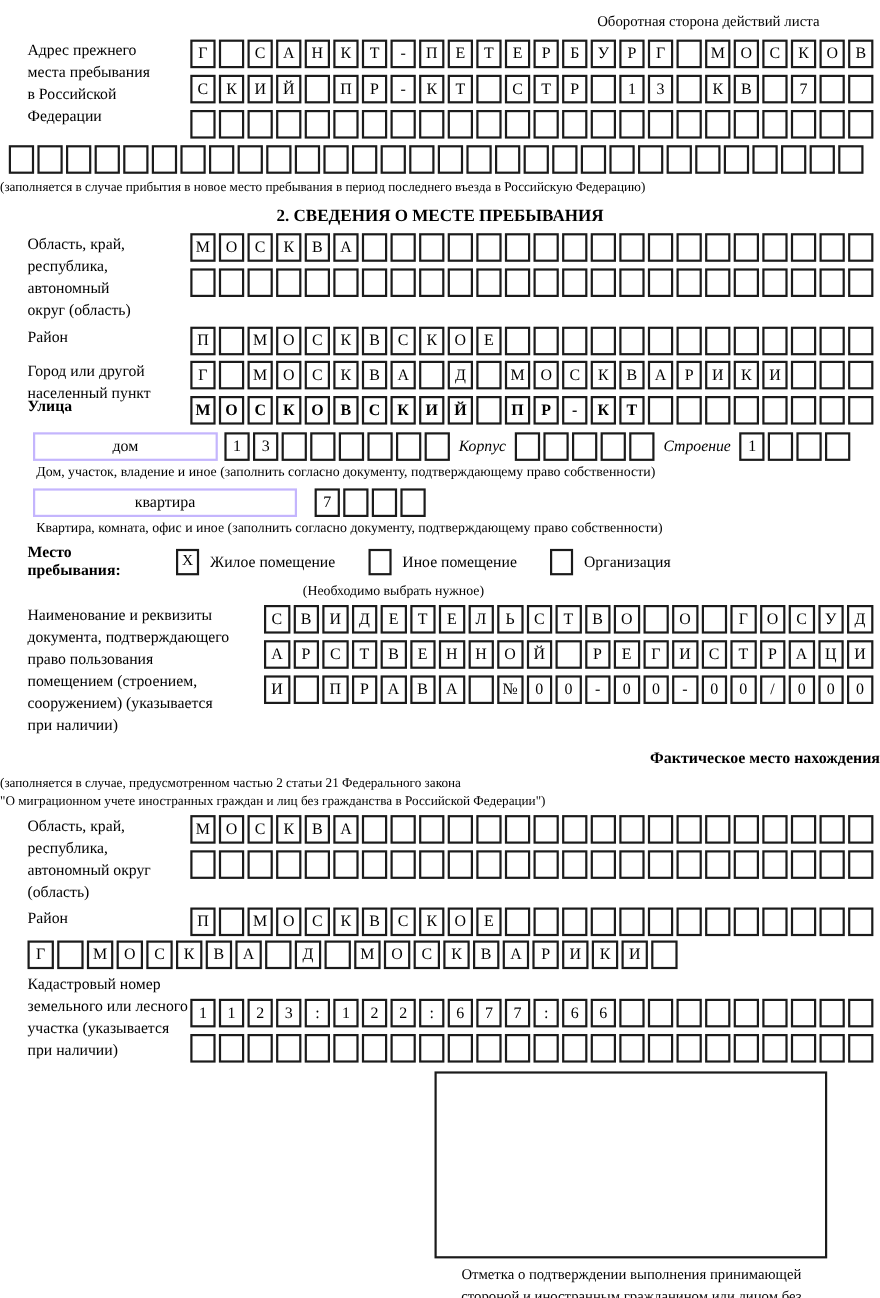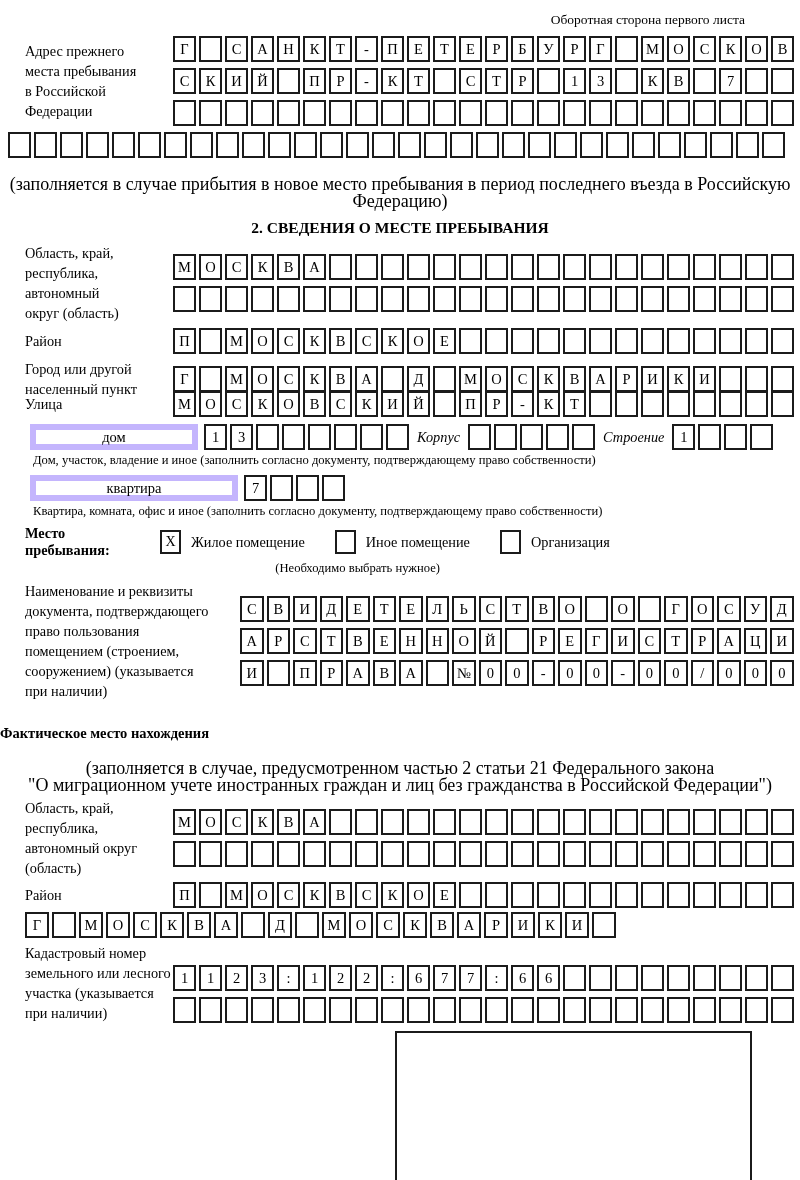--- a/index.html
+++ b/index.html
@@ -4,39 +4,39 @@
 <style>
   html,body { margin:0; padding:0; background:#ffffff; }
   .page {
     width:800px; height:1180px; box-sizing:border-box;
     background:#ffffff; color:#000;
     font-family:"Liberation Serif","DejaVu Serif",serif;
     position:relative; overflow:hidden; padding-top:12px;
   }
   .corner { text-align:right; padding-right:55px; font-size:13.5px; }
   .h2 { text-align:center; font-weight:bold; font-size:15.5px; margin-top:9px; }
-  .title-bold { text-align:left; font-weight:bold; font-size:14.5px; margin-top:24px; }
-  .note { font-size:18px; text-align:center; margin-top:18px; white-space:pre-line; line-height:17px; }
+  .title-bold { text-align:right; font-weight:bold; font-size:14.5px; margin-top:12px; }
+  .note { font-size:12px; margin-top:4px; white-space:pre-line; line-height:17px; }
   .note-left { font-size:12.6px; margin:3px 0 0 33px; }
-  .frow { display:flex; align-items:center; margin-left:25px; }
+  .frow { display:flex; align-items:flex-start; margin-left:25px; }
   .flabel { width:148px; flex:none; font-size:14.3px; line-height:20px; white-space:pre-line; }
   .flabel.w215 { width:215px; }
   .flabel.w180 { width:180px; }
   .rows { display:flex; flex-direction:column; gap:6px; }
   .boxrow { display:flex; gap:3px; }
   .box {
     width:23px; height:26px; flex:none; box-sizing:border-box;
     border:2px solid #1b1b1b; display:flex; align-items:center; justify-content:center;
     font-size:14.5px; background:#fff;
   }
   .cells21 .box { width:23.5px; }
   .cells22 .box { width:24px; }
   .full { margin:6px 0 0 8px; }
   .widebox {
-    box-sizing:border-box; border:6px solid #c4b5fd; height:26px;
+    box-sizing:border-box; border:2px solid #c4b5fd; height:26px;
     display:flex; align-items:center; justify-content:center; font-size:14.5px; flex:none;
   }
   .inline-label { font-size:14.3px; line-height:26px; padding:0 8px; white-space:nowrap;font-style:italic; }
   .checkbox {
     width:21px; height:24px; flex:none; box-sizing:border-box; border:2px solid #1b1b1b;
     display:flex; align-items:center; justify-content:center; font-size:14px; margin:0 10px;
   }
   .mesto-row { align-items:center; font-size:14.3px; }
   .mesto-label { width:125px; flex:none;font-weight:bold; }
   .opt-label { white-space:nowrap;text-align:right; }
@@ -46,28 +46,28 @@
     box-sizing:border-box; border:2px solid #1b1b1b; width:357px; height:170px;
     margin:8px 0 0 395px; background:#fff;
   }
   .stamp-caption {
     width:420px; margin:5px 0 0 364px; text-align:center;
     font-size:13.4px; line-height:19.5px; white-space:pre-line;
   }
   .mt6 { margin-top:6px; } .mt8 { margin-top:8px; } .mt5 { margin-top:5px; } .mt4 { margin-top:4px; }
   .dom-row { margin-left:30px; margin-top:7px; }
   .dom-row .widebox.house { width:168px; margin-right:6px; }
-  .dom-row .widebox.flat { width:208px; margin-right:6px; }
+  .dom-row .widebox.flat { width:240px; margin-right:16px; }
 </style>
 </head>
 <body>
 
 <div class="page">
 
-  <div class="corner">Оборотная сторона первого листа</div>
+  <div class="corner">Оборотная сторона действий листа</div>
 
   <div class="frow mt8">
     <div class="flabel">Адрес прежнего
 места пребывания
 в Российской
 Федерации</div>
     <div class="rows">
       <div class="boxrow">
           <div class="box">Г</div>
           <div class="box"></div>
@@ -299,21 +299,21 @@
         <div class="box">Р</div>
         <div class="box">И</div>
         <div class="box">К</div>
         <div class="box">И</div>
         <div class="box"></div>
         <div class="box"></div>
         <div class="box"></div>
       </div>
   </div>
 
-  <div class="frow" style="margin-top:-8px;">
+  <div class="frow" style="margin-top:-8px;font-weight:bold;">
     <div class="flabel">Улица</div>
     <div class="boxrow">
         <div class="box">М</div>
         <div class="box">О</div>
         <div class="box">С</div>
         <div class="box">К</div>
         <div class="box">О</div>
         <div class="box">В</div>
         <div class="box">С</div>
         <div class="box">К</div>

